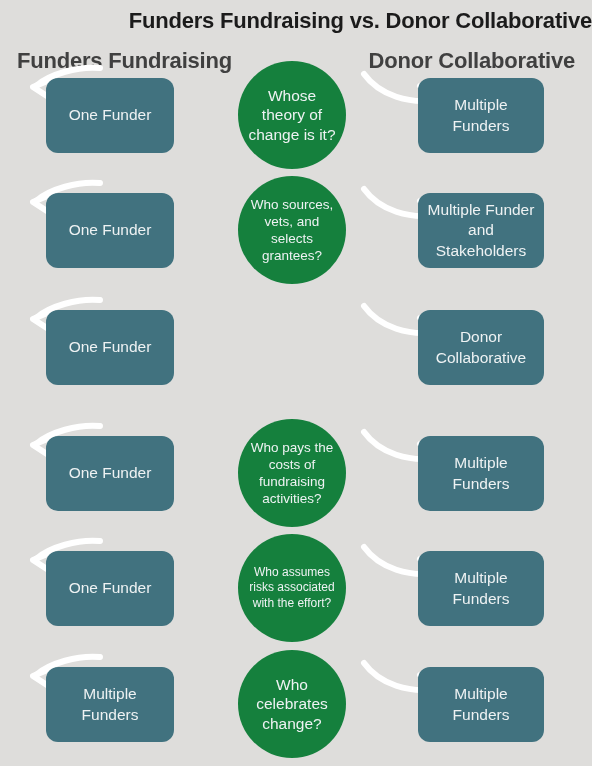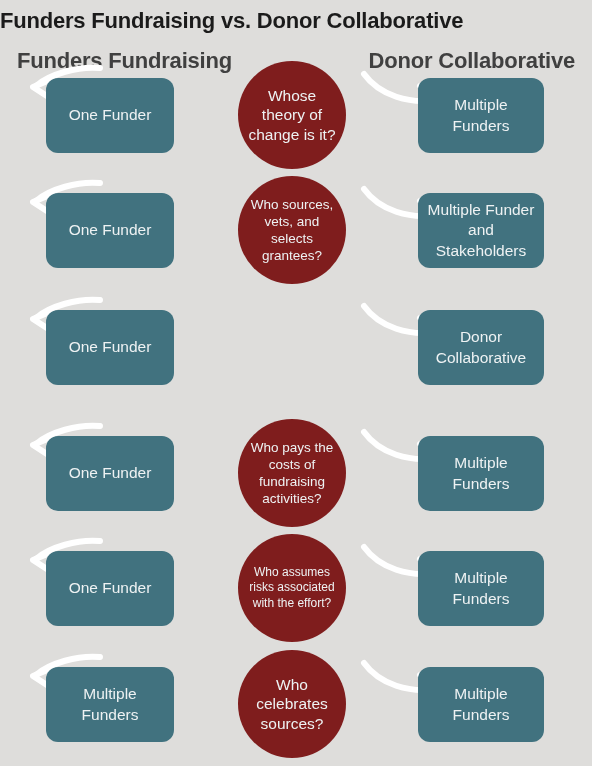--- a/index.html
+++ b/index.html
@@ -19,21 +19,21 @@
     width: 592px;
     height: 766px;
   }
 
   
   .title {
     position: absolute;
     top: 8px;
     left: 0;
     width: 592px;
-    text-align: left;
+    text-align: right;
     font-size: 22px;
     font-weight: bold;
     color: #1b1b1b;
     letter-spacing: -0.2px;
   }
 
   
   .col-head {
     position: absolute;
     top: 48px;
@@ -75,21 +75,21 @@
   .box.right { left: 418px; width: 126px; }
 
   
   .circle {
     position: absolute;
     left: 238px;
     top: 1px;
     width: 108px;
     height: 108px;
     border-radius: 50%;
-    background: #7f1d1d;
+    background: #15803d;
     display: flex;
     align-items: center;
     justify-content: center;
     text-align: center;
     color: #eef2f3;
     box-sizing: border-box;
     padding: 0 9px;
   }
   .circle .q { display: block; }
   .circle.sz-lg  .q { font-size: 15.5px; line-height: 1.25; }
@@ -228,21 +228,21 @@
           </g>
           <g>
             <path d="M364 14 C 380 36, 410 44, 436 40" fill="none" stroke="#ffffff" stroke-width="6" stroke-linecap="round"></path>
             <path d="M420 26 L440 39 L423 51" fill="none" stroke="#ffffff" stroke-width="6" stroke-linecap="round" stroke-linejoin="round"></path>
           </g>
         </svg>
         <div class="box left">
           <span>Multiple Funders</span>
         </div>
         <div class="circle sz-lg">
-          <span class="q">Who celebrates sources?</span>
+          <span class="q">Who celebrates change?</span>
         </div>
         <div class="box right">
           <span>Multiple Funders</span>
         </div>
       </div>
     </div>
 
 </div>
 
 </body></html>

